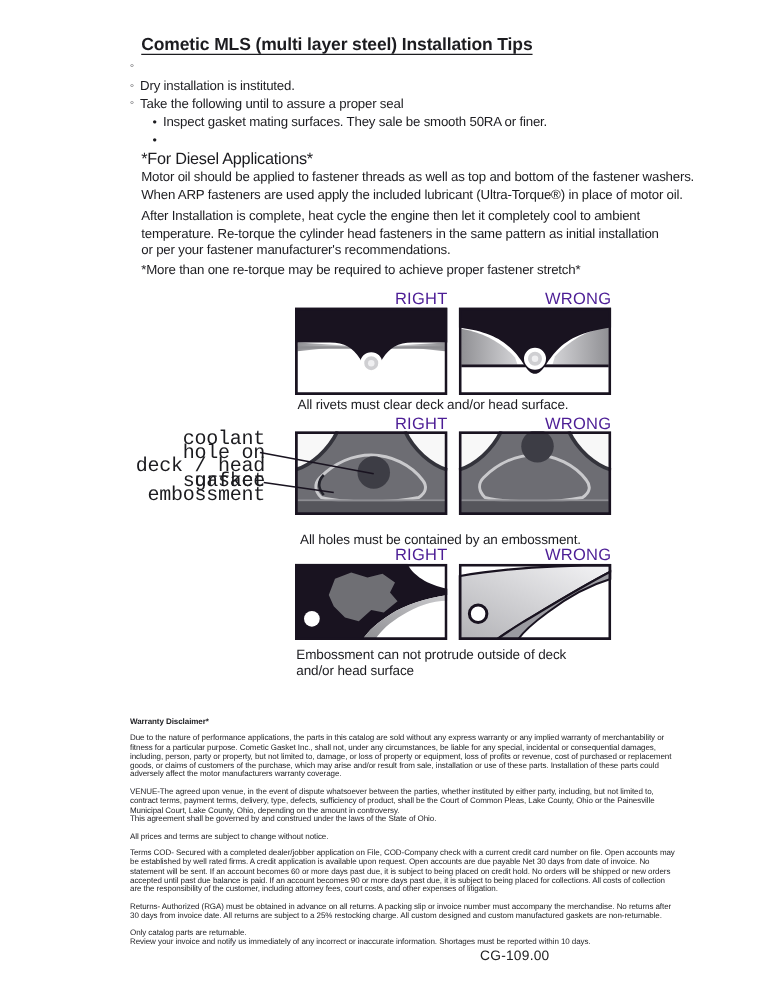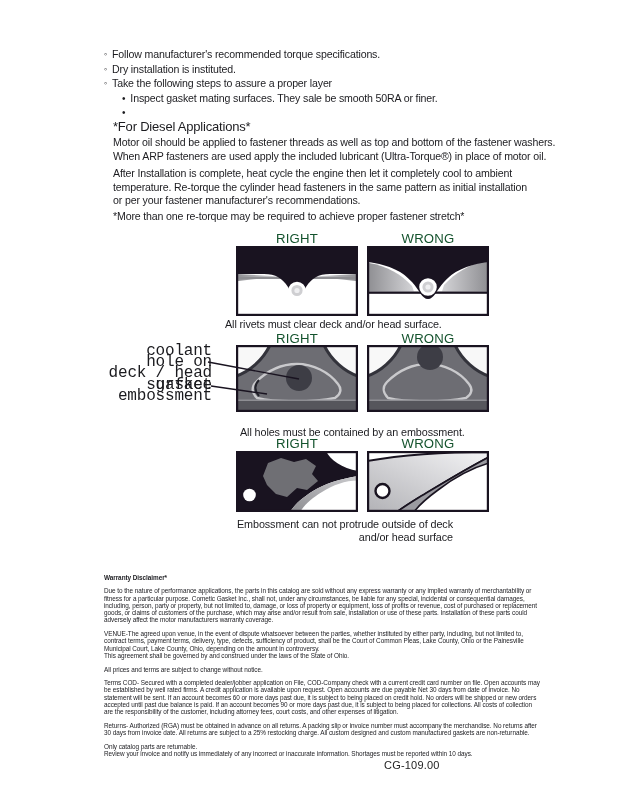--- a/index.html
+++ b/index.html
@@ -15,54 +15,54 @@
   .marker{font-size:9px;flex:0 0 auto;position:relative;top:-1px;}
   .b-row.sub .marker{font-size:10px;top:0;}
 
   .diesel-heading{position:absolute;left:113px;top:119px;font-size:13px;font-weight:normal;letter-spacing:-0.2px;}
   .para{position:absolute;left:113px;width:500px;font-size:10.6px;line-height:13.6px;
         letter-spacing:-0.15px;white-space:pre-line;}
   .para1{top:136px;}
   .para2{top:167px;}
   .note{top:210px;}
 
-  .dlabel{position:absolute;width:122px;text-align:center;font-size:13.2px;color:#14532d;letter-spacing:0.2px;}
+  .dlabel{position:absolute;width:122px;text-align:right;font-size:13.2px;color:#4c1d95;letter-spacing:0.2px;}
   .panel{position:absolute;width:122px;display:block;}
   .caption{position:absolute;font-size:10.8px;letter-spacing:-0.1px;white-space:pre-line;line-height:12.5px;}
 
   .ann{position:absolute;font-size:16px;line-height:11.2px;text-align:right;
        white-space:pre-line;letter-spacing:-0.2px;color:#1b1b1f;font-family:Liberation Mono, monospace;}
   .ann-coolant{left:100px;top:346px;width:112px;}
   .ann-emboss{left:100px;top:380px;width:112px;}
   .ann-lines{position:absolute;left:205px;top:340px;}
 
   .disclaimer{position:absolute;left:104px;top:574px;width:505px;color:#222226;}
   .disc-h{font-size:6.4px;font-weight:bold;letter-spacing:-0.05px;}
   .disc-p{font-size:6.4px;line-height:7.3px;letter-spacing:-0.05px;white-space:pre-line;margin-top:6.3px;}
 
   .part-number{position:absolute;left:384px;top:759px;font-size:11px;letter-spacing:0.2px;color:#222;}
 </style>
 </head>
 <body>
 
 <div class="page">
 
+  <div class="title">Cometic MLS (multi layer steel) Installation Tips</div>
 
   <div class="bullets">
     <div class="b-row">
       <span class="marker">◦</span>
-      <span>Follow manufacturer's recommended torque specifications.</span>
     </div>
     <div class="b-row">
       <span class="marker">◦</span>
       <span>Dry installation is instituted.</span>
     </div>
     <div class="b-row">
       <span class="marker">◦</span>
-      <span>Take the following steps to assure a proper layer</span>
+      <span>Take the following until to assure a proper seal</span>
     </div>
     <div class="b-row sub">
       <span class="marker">•</span>
       <span>Inspect gasket mating surfaces.  They sale be smooth 50RA or finer.</span>
     </div>
     <div class="b-row sub">
       <span class="marker">•</span>
     </div>
   </div>
 
@@ -102,21 +102,21 @@
     <rect x="0" y="0" width="122" height="70" fill="#ffffff"></rect>
     <path d="M2,45.5 V17 C20,20 34,28 45,40 L47,45.5 Z" fill="url(#g1l)"></path>
     <path d="M120,45.5 V15 C102,18 88,27 77,39 L75,45.5 Z" fill="url(#g1r)"></path>
     <rect x="2" y="45.5" width="118" height="2.3" fill="#191320"></rect>
     <path d="M0,0 H122 V16 C98,19 86,26 77,36 C69,45 67,53 61,53 C55,53 53,45 45,36 C36,26 24,19 0,16 Z" fill="#191320"></path>
     <circle cx="61" cy="41" r="7.2" fill="#cfcfd2" stroke="#ffffff" stroke-width="3.2"></circle>
     <circle cx="61" cy="41" r="2.6" fill="#efeff1"></circle>
     <rect x="1.1" y="1.1" width="119.8" height="67.8" fill="none" stroke="#191320" stroke-width="2.2"></rect>
   </svg>
 
-  <div class="caption" style="left:225px;top:318px;">All rivets must clear deck and/or head surface.</div>
+  <div class="caption" style="left:238px;top:318px;">All rivets must clear deck and/or head surface.</div>
 
   <div class="dlabel" style="left:236px;top:331px;">RIGHT</div>
   <div class="dlabel" style="left:367px;top:331px;">WRONG</div>
 
   <div class="ann ann-coolant">coolant hole on
 deck / head surface</div>
   <div class="ann ann-emboss">gasket embossment</div>
 
   <svg class="panel" style="left:236px;top:345px;" width="122" height="67" viewBox="0 0 122 67">
     <rect x="0" y="0" width="122" height="67" fill="#6d6d73"></rect>
@@ -177,21 +177,21 @@
           <stop offset="1" stop-color="#f4f4f6"></stop>
       </linearGradient>
     </defs>
     <rect x="0" y="0" width="122" height="61" fill="#ffffff"></rect>
     <path d="M0,10 C40,3 80,1 122,1 V6 C97,19 71,35 51,47 C43,52 35,57 30,61 H0 Z" fill="url(#g4)" stroke="#191320" stroke-width="1.8"></path>
     <path d="M122,6 C97,19 71,35 51,47 C43,52 35,57 30,61 H47 C52,54 60,47 71,39 C88,26 105,17 122,12 Z" fill="#9b9ba1" stroke="#191320" stroke-width="1.6"></path>
     <circle cx="15.5" cy="40" r="7" fill="#ffffff" stroke="#191320" stroke-width="2.4"></circle>
     <rect x="1.1" y="1.1" width="119.8" height="58.8" fill="none" stroke="#191320" stroke-width="2.2"></rect>
   </svg>
 
-  <div class="caption" style="left:237px;top:518px;text-align:right;">Embossment can not protrude outside of deck
+  <div class="caption" style="left:237px;top:518px;">Embossment can not protrude outside of deck
 and/or head surface</div>
 
   <div class="disclaimer">
     <div class="disc-h">Warranty Disclaimer*</div>
     <div class="disc-p">Due to the nature of performance applications, the parts in this catalog are sold without any express warranty or any implied warranty of merchantability or
 fitness for a particular purpose.  Cometic Gasket Inc., shall not, under any circumstances, be liable for any special, incidental or consequential damages,
 including, person, party or property, but not limited to, damage, or loss of property or equipment, loss of profits or revenue, cost of purchased or replacement
 goods, or claims of customers of the purchase, which may arise and/or result from sale, installation or use of these parts.  Installation of these parts could
 adversely affect the motor manufacturers warranty coverage.</div>
     <div class="disc-p">VENUE-The agreed upon venue, in the event of dispute whatsoever between the parties, whether instituted by either party, including, but not limited to,

